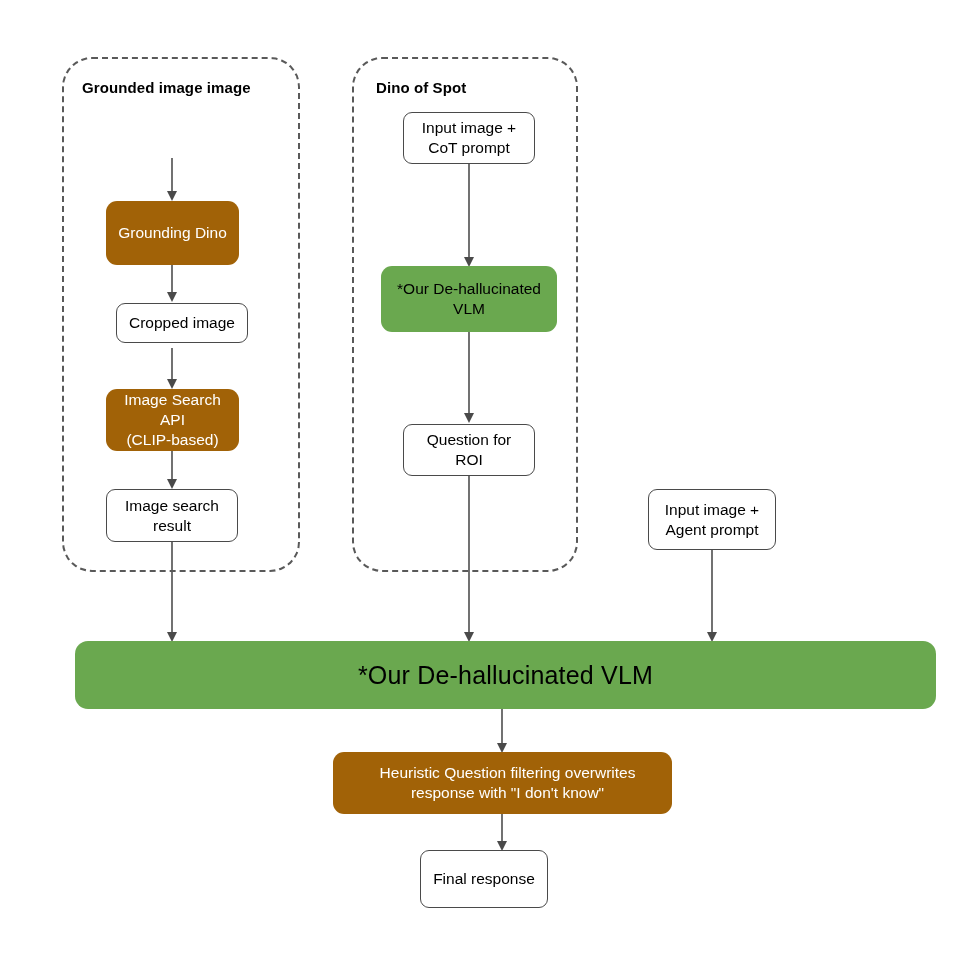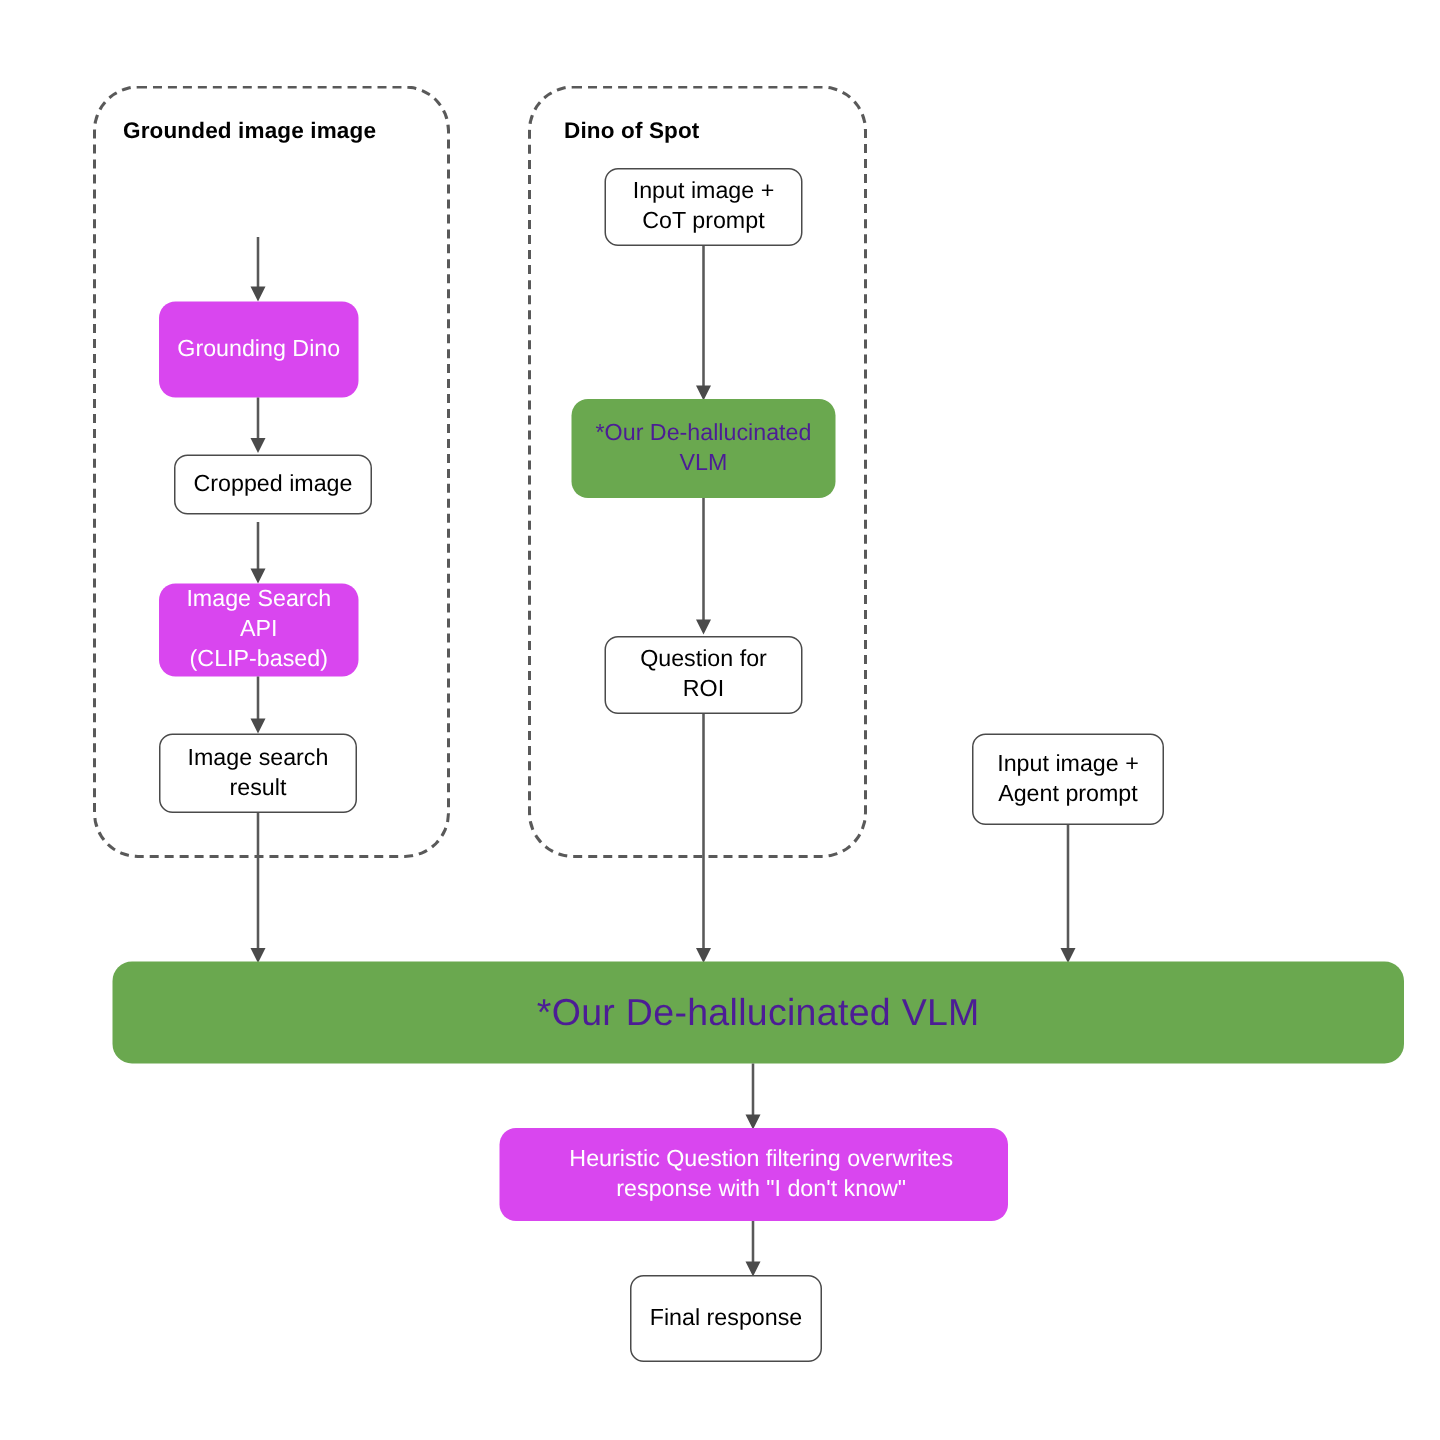--- a/index.html
+++ b/index.html
@@ -46,29 +46,29 @@
     line-height: 1.28;
     white-space: pre-line;
     padding: 2px 6px;
   }
   .node.plain {
     background: #ffffff;
     border: 1.4px solid #4a4a4a;
     color: #000000;
   }
   .node.blue {
-    background: #d946ef;
+    background: #a16207;
     border: none;
     color: #ffffff;
     border-radius: 11px;
   }
   .node.green {
     background: #6aa84f;
     border: none;
-    color: #4c1d95;
+    color: #000000;
     border-radius: 11px;
   }
   .node.bar {
     border-radius: 13px;
     font-size: 25px;
     letter-spacing: 0.2px;
   }
 
   
   .conn {

